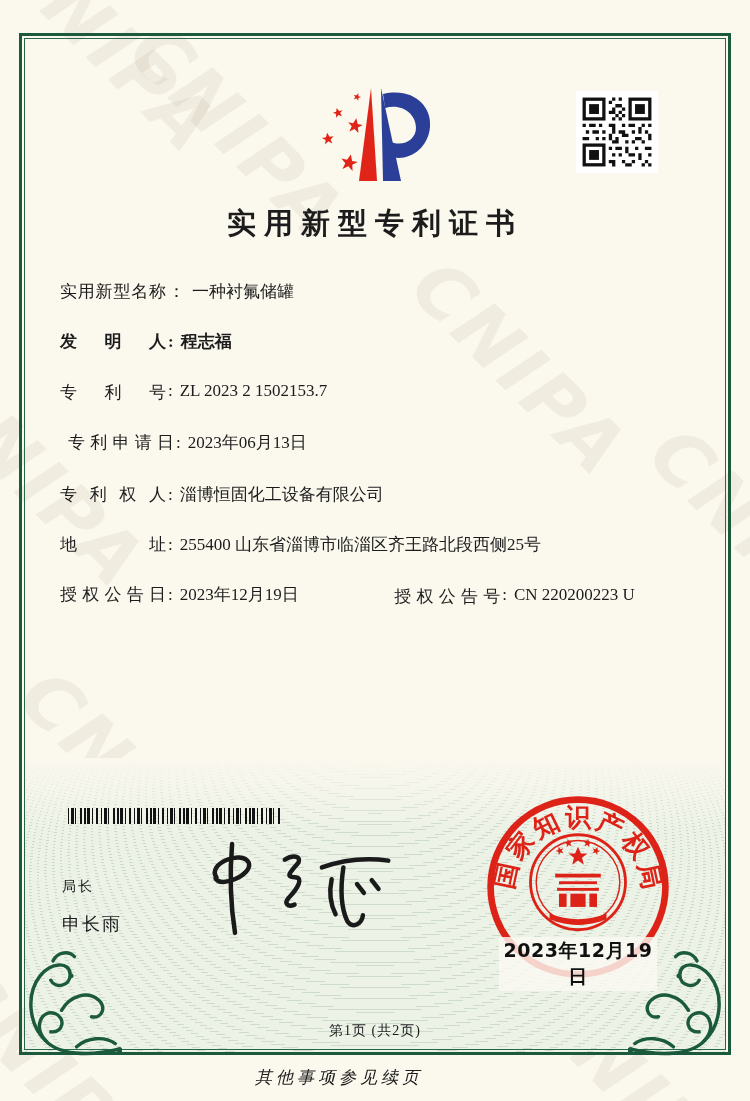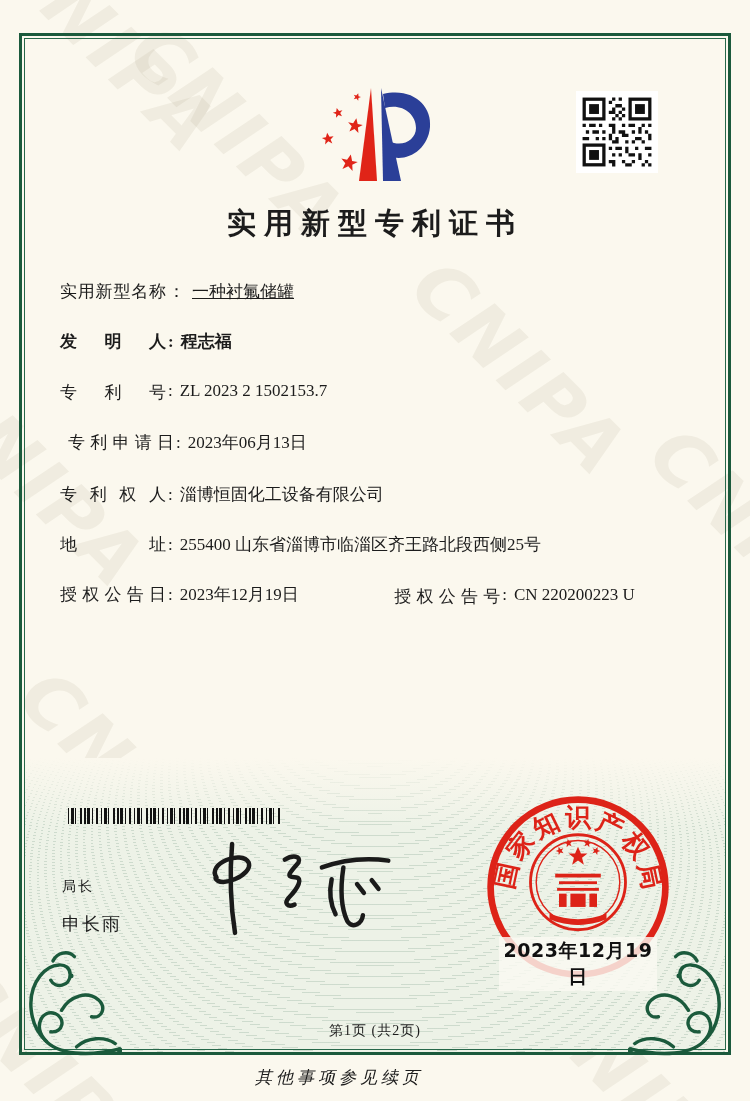--- a/index.html
+++ b/index.html
@@ -162,21 +162,21 @@
     <g fill="#111111">
       <rect x="2" y="2" width="3" height="3"></rect>
         <rect x="16" y="2" width="3" height="3"></rect>
         <rect x="2" y="16" width="3" height="3"></rect>
       <path d="M9 0h1v1h-1z M11 0h1v1h-1z M8 1h1v1h-1z M10 2h2v1h-2z M9 3h1v1h-1z M12 3h1v1h-1z M8 4h2v1h-2z M11 4h1v1h-1z M10 5h1v1h-1z M12 5h1v1h-1z M9 6h1v1h-1z M11 6h1v1h-1z M0 8h1v1h-1z M2 8h2v1h-2z M5 8h1v1h-1z M1 10h1v1h-1z M3 10h2v1h-2z M6 10h1v1h-1z M0 12h2v1h-2z M4 12h1v1h-1z M6 12h1v1h-1z M8 8h2v1h-2z M12 8h1v1h-1z M14 8h2v1h-2z M18 8h1v1h-1z M20 8h1v1h-1z M9 9h1v2h-1z M11 10h2v1h-2z M15 10h1v1h-1z M17 9h1v2h-1z M19 10h1v1h-1z M8 11h1v2h-1z M10 12h1v1h-1z M12 11h2v1h-2z M16 12h2v1h-2z M20 11h1v2h-1z M9 13h2v1h-2z M13 13h1v1h-1z M15 13h1v1h-1z M18 13h1v1h-1z M8 15h1v1h-1z M10 15h2v1h-2z M13 15h1v2h-1z M16 15h1v1h-1z M19 15h2v1h-2z M9 17h1v1h-1z M11 17h1v1h-1z M14 17h2v1h-2z M17 17h1v2h-1z M20 17h1v1h-1z M8 19h2v1h-2z M12 19h1v1h-1z M15 19h1v1h-1z M19 19h1v1h-1z M9 20h1v1h-1z M13 20h2v1h-2z M18 20h1v1h-1z M20 20h1v1h-1z"></path>
     </g>
   </svg>
 
   <h1 class="title">实用新型专利证书</h1>
 
-  <div class="frow" style="top:280px;text-decoration:underline;">
+  <div class="frow" style="top:280px;">
     <span class="flabel">实用新型名称</span><span class="fcolon">：</span><span class="fvalue">一种衬氟储罐</span>
   </div>
   <div class="frow" style="top:330px;font-weight:bold;">
     <span class="flabel">发明人</span><span class="fcolon">:</span><span class="fvalue">程志福</span>
   </div>
   <div class="frow" style="top:381px;">
     <span class="flabel">专利号</span><span class="fcolon">:</span><span class="fvalue">ZL 2023 2 1502153.7</span>
   </div>
   <div class="frow" style="top:431px;margin-left:8px;">
     <span class="flabel">专利申请日</span><span class="fcolon">:</span><span class="fvalue">2023年06月13日</span>

